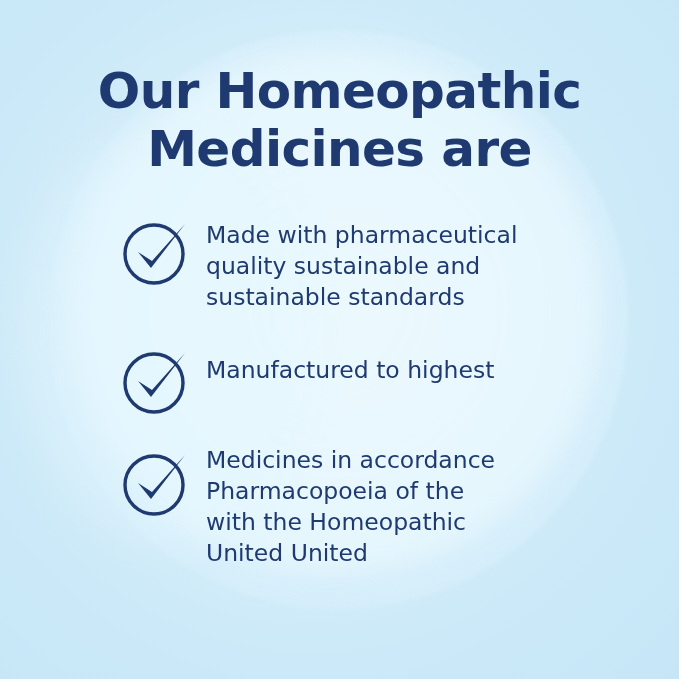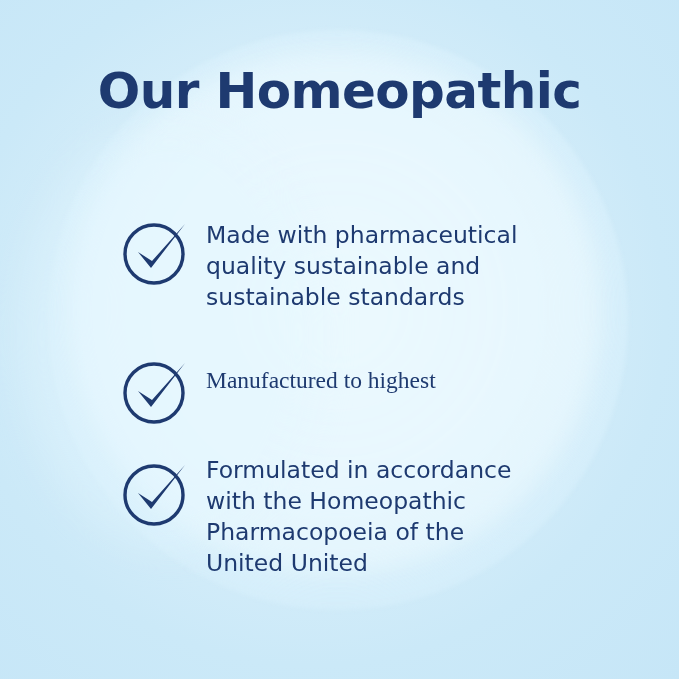--- a/index.html
+++ b/index.html
@@ -110,37 +110,38 @@
     padding-top: 6px;
     padding-left: 14px;
     max-width: 360px;
   }
   .item-text .tline {
     display: block;
     white-space: nowrap;
   }
 
   
-  .item.i0 { margin-bottom: 40px; }
+  .item.i0 { margin-bottom: 30px; }
   .item.i1 { margin-bottom: 26px; }
   .item.i2 { margin-bottom: 0; }
-  .item.i1 .item-text { padding-top: 12px; font-family: Liberation Serif, serif; }
+  .item.i1 .item-text { padding-top: 12px; }
   .item.i2 .item-text { padding-top: 0px; }
 </style>
 </head>
 <body>
 
 <div class="canvas">
   <div class="blob"></div>
   <div class="blob2"></div>
   <div class="blob3"></div>
 
   <div class="content">
     <div class="headline">
       <span class="line">Our Homeopathic</span>
+      <span class="line">Medicines are</span>
     </div>
 
     <div class="list">
 
       <div class="item i0">
         <span class="check-wrap">
           <svg width="74" height="74" viewBox="0 0 74 74" xmlns="http://www.w3.org/2000/svg">
             <circle cx="36" cy="38" r="29" fill="none" stroke="#1e3a70" stroke-width="3.4"></circle>
             <path d="M20 36 L33 52 L67 8 L34 45 Z" fill="#1e3a70"></path>
           </svg>
@@ -165,22 +166,22 @@
       </div>
 
       <div class="item i2">
         <span class="check-wrap">
           <svg width="74" height="74" viewBox="0 0 74 74" xmlns="http://www.w3.org/2000/svg">
             <circle cx="36" cy="38" r="29" fill="none" stroke="#1e3a70" stroke-width="3.4"></circle>
             <path d="M20 36 L33 52 L67 8 L34 45 Z" fill="#1e3a70"></path>
           </svg>
         </span>
         <span class="item-text">
-          <span class="tline">Formulated in accordance</span>
+          <span class="tline">Medicines in accordance</span>
+          <span class="tline">Pharmacopoeia of the</span>
           <span class="tline">with the Homeopathic</span>
-          <span class="tline">Pharmacopoeia of the</span>
           <span class="tline">United United</span>
         </span>
       </div>
 
     </div>
   </div>
 </div>
 
 </body></html>

